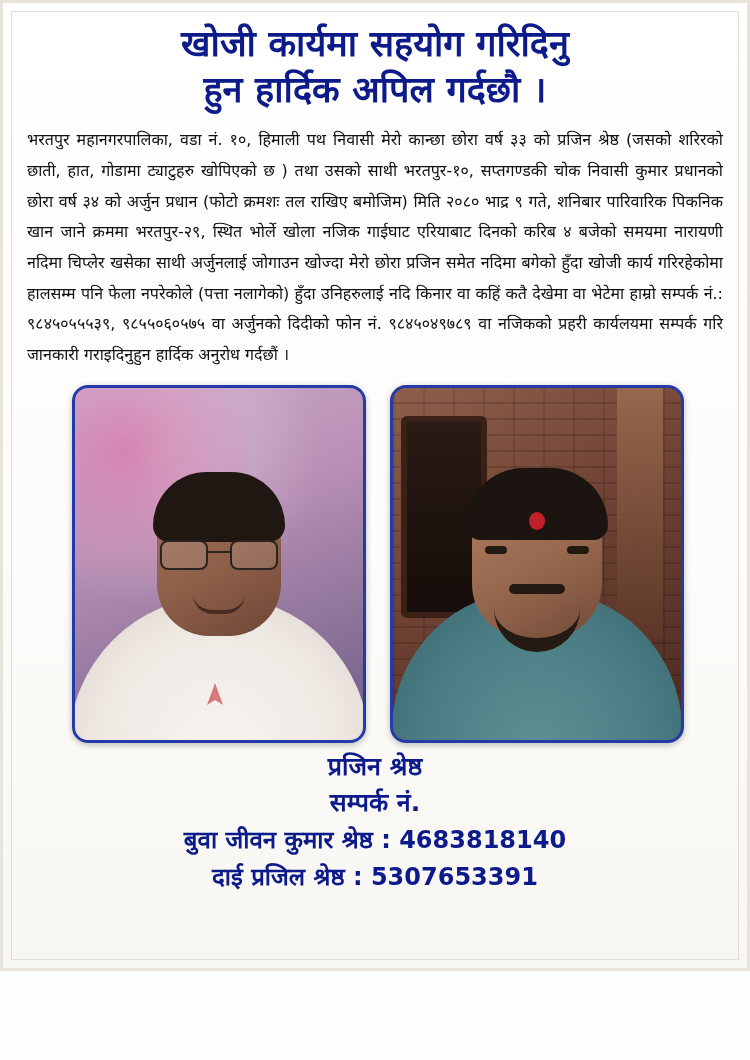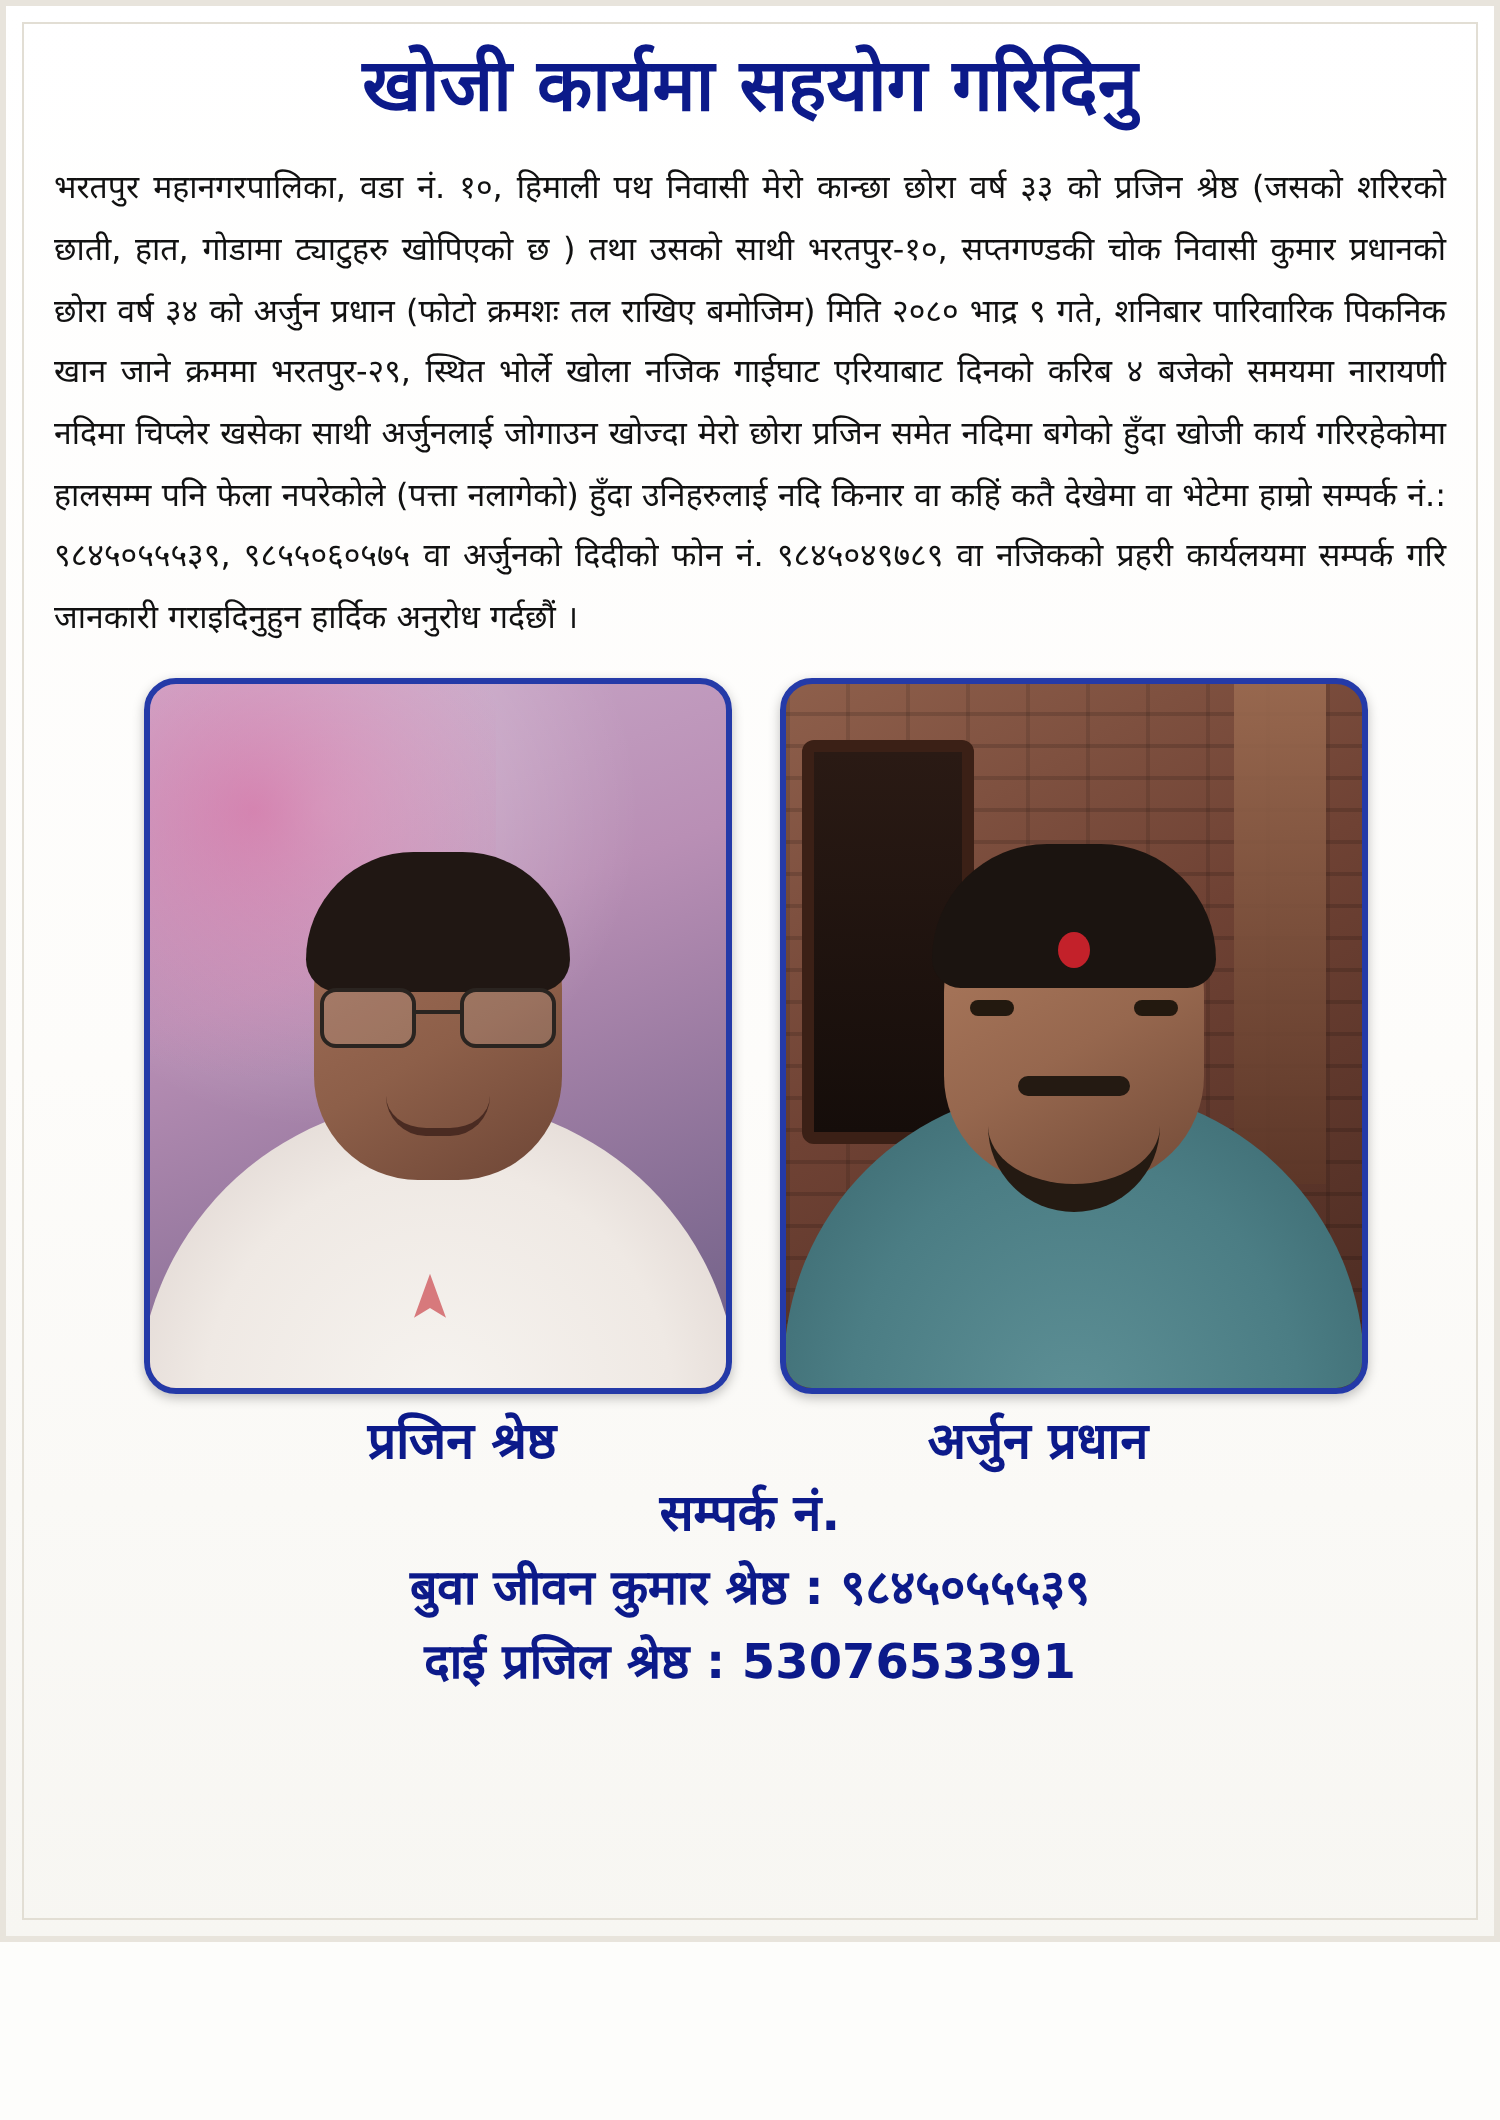--- a/index.html
+++ b/index.html
@@ -316,20 +316,21 @@
   }
 </style>
 </head>
 <body>
 
 <div class="poster">
   <div class="inner-frame"></div>
 
   <div class="headline">
     <span>खोजी कार्यमा सहयोग गरिदिनु</span>
+    <span class="line2">हुन हार्दिक अपिल गर्दछौ ।</span>
   </div>
 
   <div class="body-text">भरतपुर महानगरपालिका, वडा नं. १०, हिमाली पथ निवासी मेरो कान्छा छोरा वर्ष ३३ को प्रजिन श्रेष्ठ (जसको शरिरको छाती, हात, गोडामा ट्याटुहरु खोपिएको छ ) तथा उसको साथी भरतपुर-१०, सप्तगण्डकी चोक निवासी कुमार प्रधानको छोरा वर्ष ३४ को अर्जुन प्रधान (फोटो क्रमशः तल राखिए बमोजिम) मिति २०८० भाद्र ९ गते, शनिबार पारिवारिक पिकनिक खान जाने क्रममा भरतपुर-२९, स्थित भोर्ले खोला नजिक गाईघाट एरियाबाट दिनको करिब ४ बजेको समयमा नारायणी नदिमा चिप्लेर खसेका साथी अर्जुनलाई जोगाउन खोज्दा मेरो छोरा प्रजिन समेत नदिमा बगेको हुँदा खोजी कार्य गरिरहेकोमा हालसम्म पनि फेला नपरेकोले (पत्ता नलागेको) हुँदा उनिहरुलाई नदि किनार वा कहिं कतै देखेमा वा भेटेमा हाम्रो सम्पर्क नं.: ९८४५०५५५३९, ९८५५०६०५७५ वा अर्जुनको दिदीको फोन नं. ९८४५०४९७८९ वा नजिकको प्रहरी कार्यलयमा सम्पर्क गरि जानकारी गराइदिनुहुन हार्दिक अनुरोध गर्दछौं ।</div>
 
   <div class="photos">
     <div class="photo-card">
       <div class="photo-frame photo-left">
         <div class="bg-pink"></div>
         <div class="shoulder"></div>
         <div class="neck"></div>
@@ -357,21 +358,20 @@
         <div class="eye l"></div>
         <div class="eye r"></div>
         <div class="moustache"></div>
         <div class="beard"></div>
       </div>
     </div>
   </div>
 
   <div class="name-row">
     <div class="name">प्रजिन श्रेष्ठ</div>
-    <div class="name">अर्जुन प्रधान</div>
   </div>
 
   <div class="contact-block">
     <div class="contact-title">सम्पर्क नं.</div>
-    <div class="contact-line">बुवा जीवन कुमार श्रेष्ठ : ९८४५०५५५३९</div>
+    <div class="contact-line">बुवा जीवन कुमार श्रेष्ठ : 4683818140</div>
     <div class="contact-line">दाई प्रजिल श्रेष्ठ : 5307653391</div>
   </div>
 </div>
 
 </body></html>

